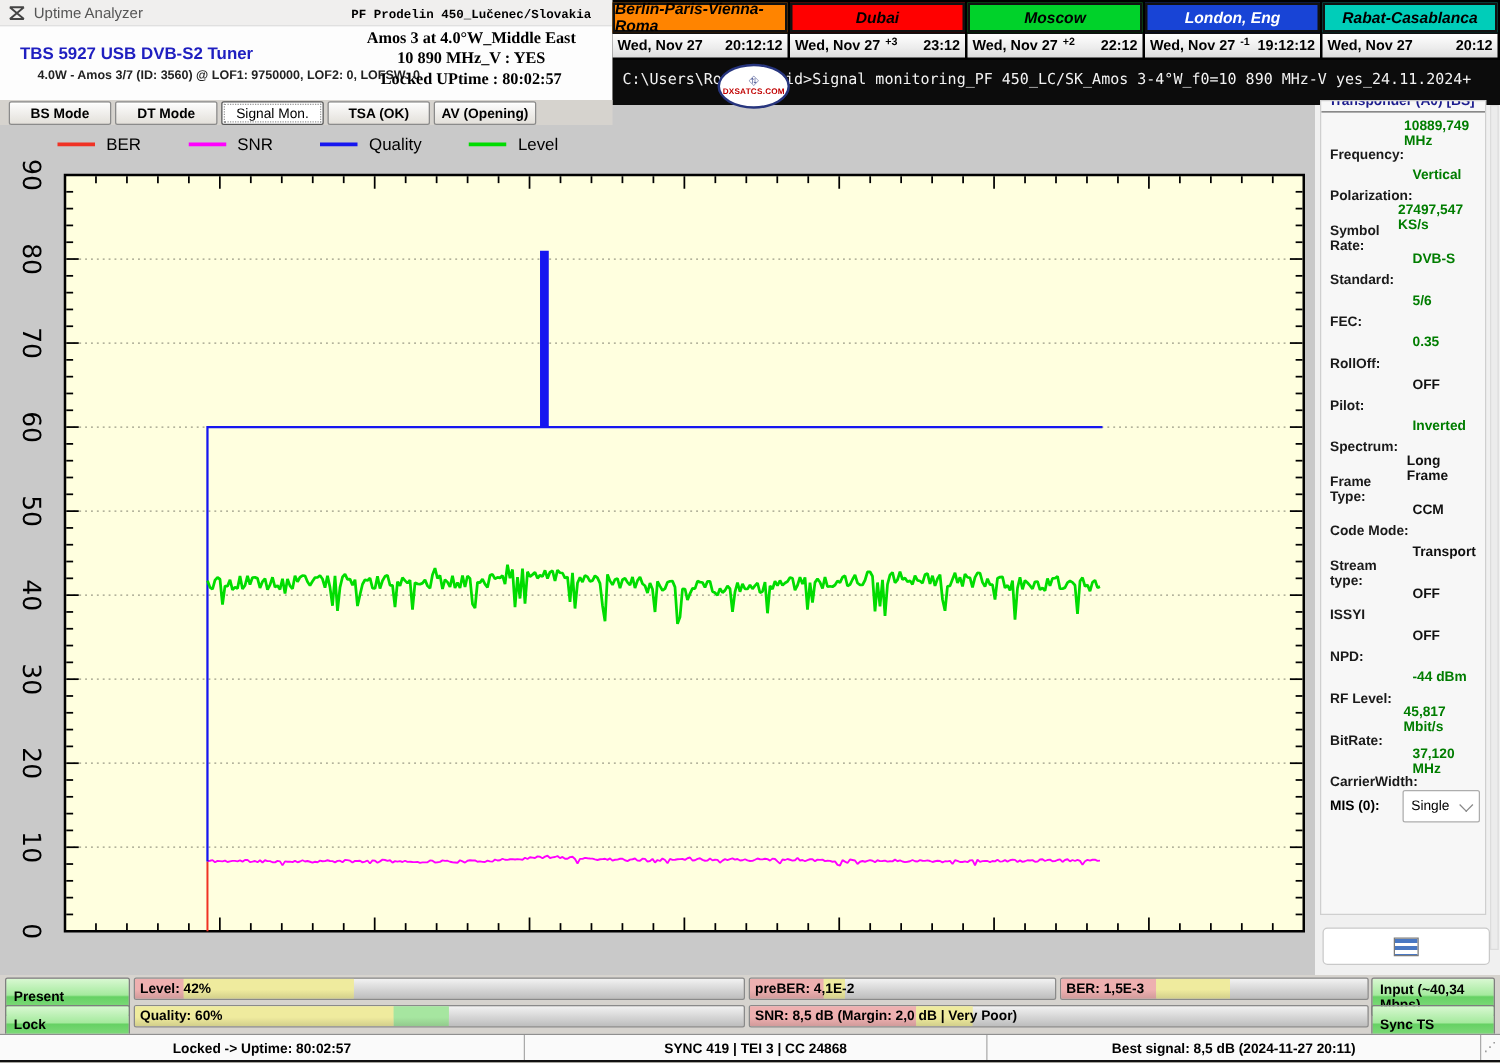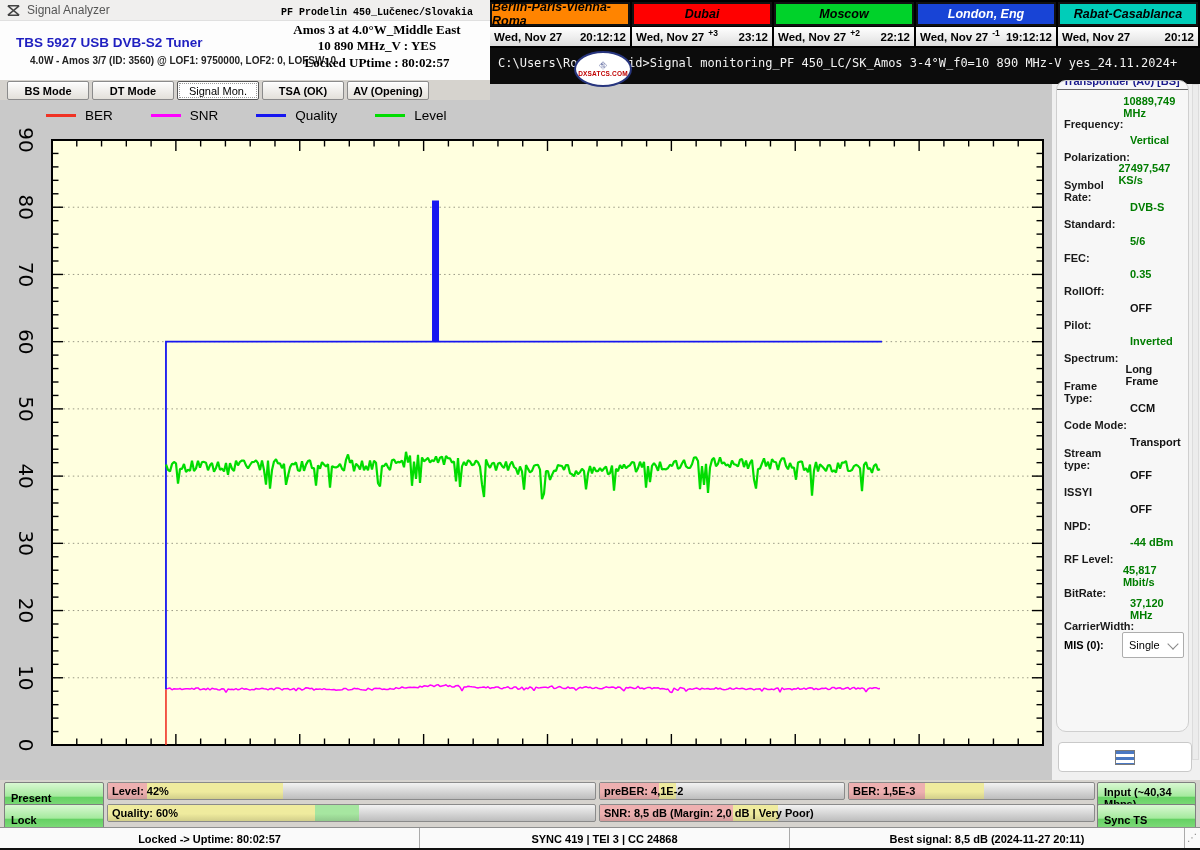--- a/index.html
+++ b/index.html
@@ -39,21 +39,21 @@
         display:flex;flex-direction:column;align-items:center;justify-content:center;z-index:5;box-sizing:border-box;}
   .logo .sat{color:#27357e;font-size:10px;line-height:9px;}
   .logo .txt{color:#c00000;font-size:6.5px;font-weight:bold;letter-spacing:.2px;}
   
   .chart-wrap{position:absolute;left:0;top:100px;width:1052px;height:680px;background:#c9c9c9;}
   .legend{position:absolute;left:46px;top:8px;display:flex;align-items:flex-start;gap:38px;}
   .legend .item{display:flex;align-items:center;gap:9px;font-size:13.5px;color:#000;}
   .legend .swatch{width:30px;height:3px;}
   
   .right-panel{position:absolute;left:1052px;top:84px;width:148px;height:696px;background:#f0f0f0;}
-  .group{position:absolute;left:4px;top:-4px;width:133px;height:652px;background:#f7f7f7;border:1px solid #cfcfcf;border-radius:10px;
+  .group{position:absolute;left:4px;top:-4px;width:133px;height:652px;background:#f7f7f7;border:1px solid #cfcfcf;border-radius:0;
          overflow:hidden;box-sizing:border-box;}
   .group-header{margin-top:-6px;padding:0 0 2px 6px;font-size:11px;font-weight:bold;color:#1a1a8c;border-bottom:1px solid #666;}
   .trow{display:flex;align-items:center;height:33.5px;padding:0 4px 0 7px;font-size:11px;color:#111;}
   .trow .lab{width:66px;font-weight:bold;color:#1a1a1a;margin-top:34px;}
   .trow .val{font-weight:bold;}
   .trow .val.green{color:#007d00;}
   .trow .val.black{color:#111;}
   .mis-row{display:flex;align-items:center;height:30px;margin-top:4px;padding:0 4px 0 7px;font-size:11px;}
   .mis-row .lab{width:58px;font-weight:bold;}
   .dropdown{flex:1;height:22px;background:#fff;border:1px solid #adadad;border-radius:2px;display:flex;align-items:center;
@@ -81,21 +81,21 @@
 </head>
 <body>
 
 <div id="app">
 
   <div class="hdr-left">
     <div class="titlebar">
       <svg class="appicon" viewBox="0 0 16 16">
         <path d="M2 3 L14 13 M14 3 L2 13 M2 3 L14 3 M2 13 L14 13" stroke="#444" stroke-width="1.6" fill="none"></path>
       </svg>
-      <span>Signal Analyzer</span>
+      <span>Uptime Analyzer</span>
     </div>
     <div class="tuner-name">TBS 5927 USB DVB-S2 Tuner</div>
     <div class="tuner-details">4.0W - Amos 3/7 (ID: 3560) @ LOF1: 9750000, LOF2: 0, LOFSW: 0</div>
     <div class="site-block">
       <div class="l1">PF Prodelin 450_Lučenec/Slovakia</div>
       <div>Amos 3 at 4.0°W_Middle East</div>
       <div>10 890 MHz_V : YES</div>
       <div>Locked UPtime : 80:02:57</div>
     </div>
   </div>

